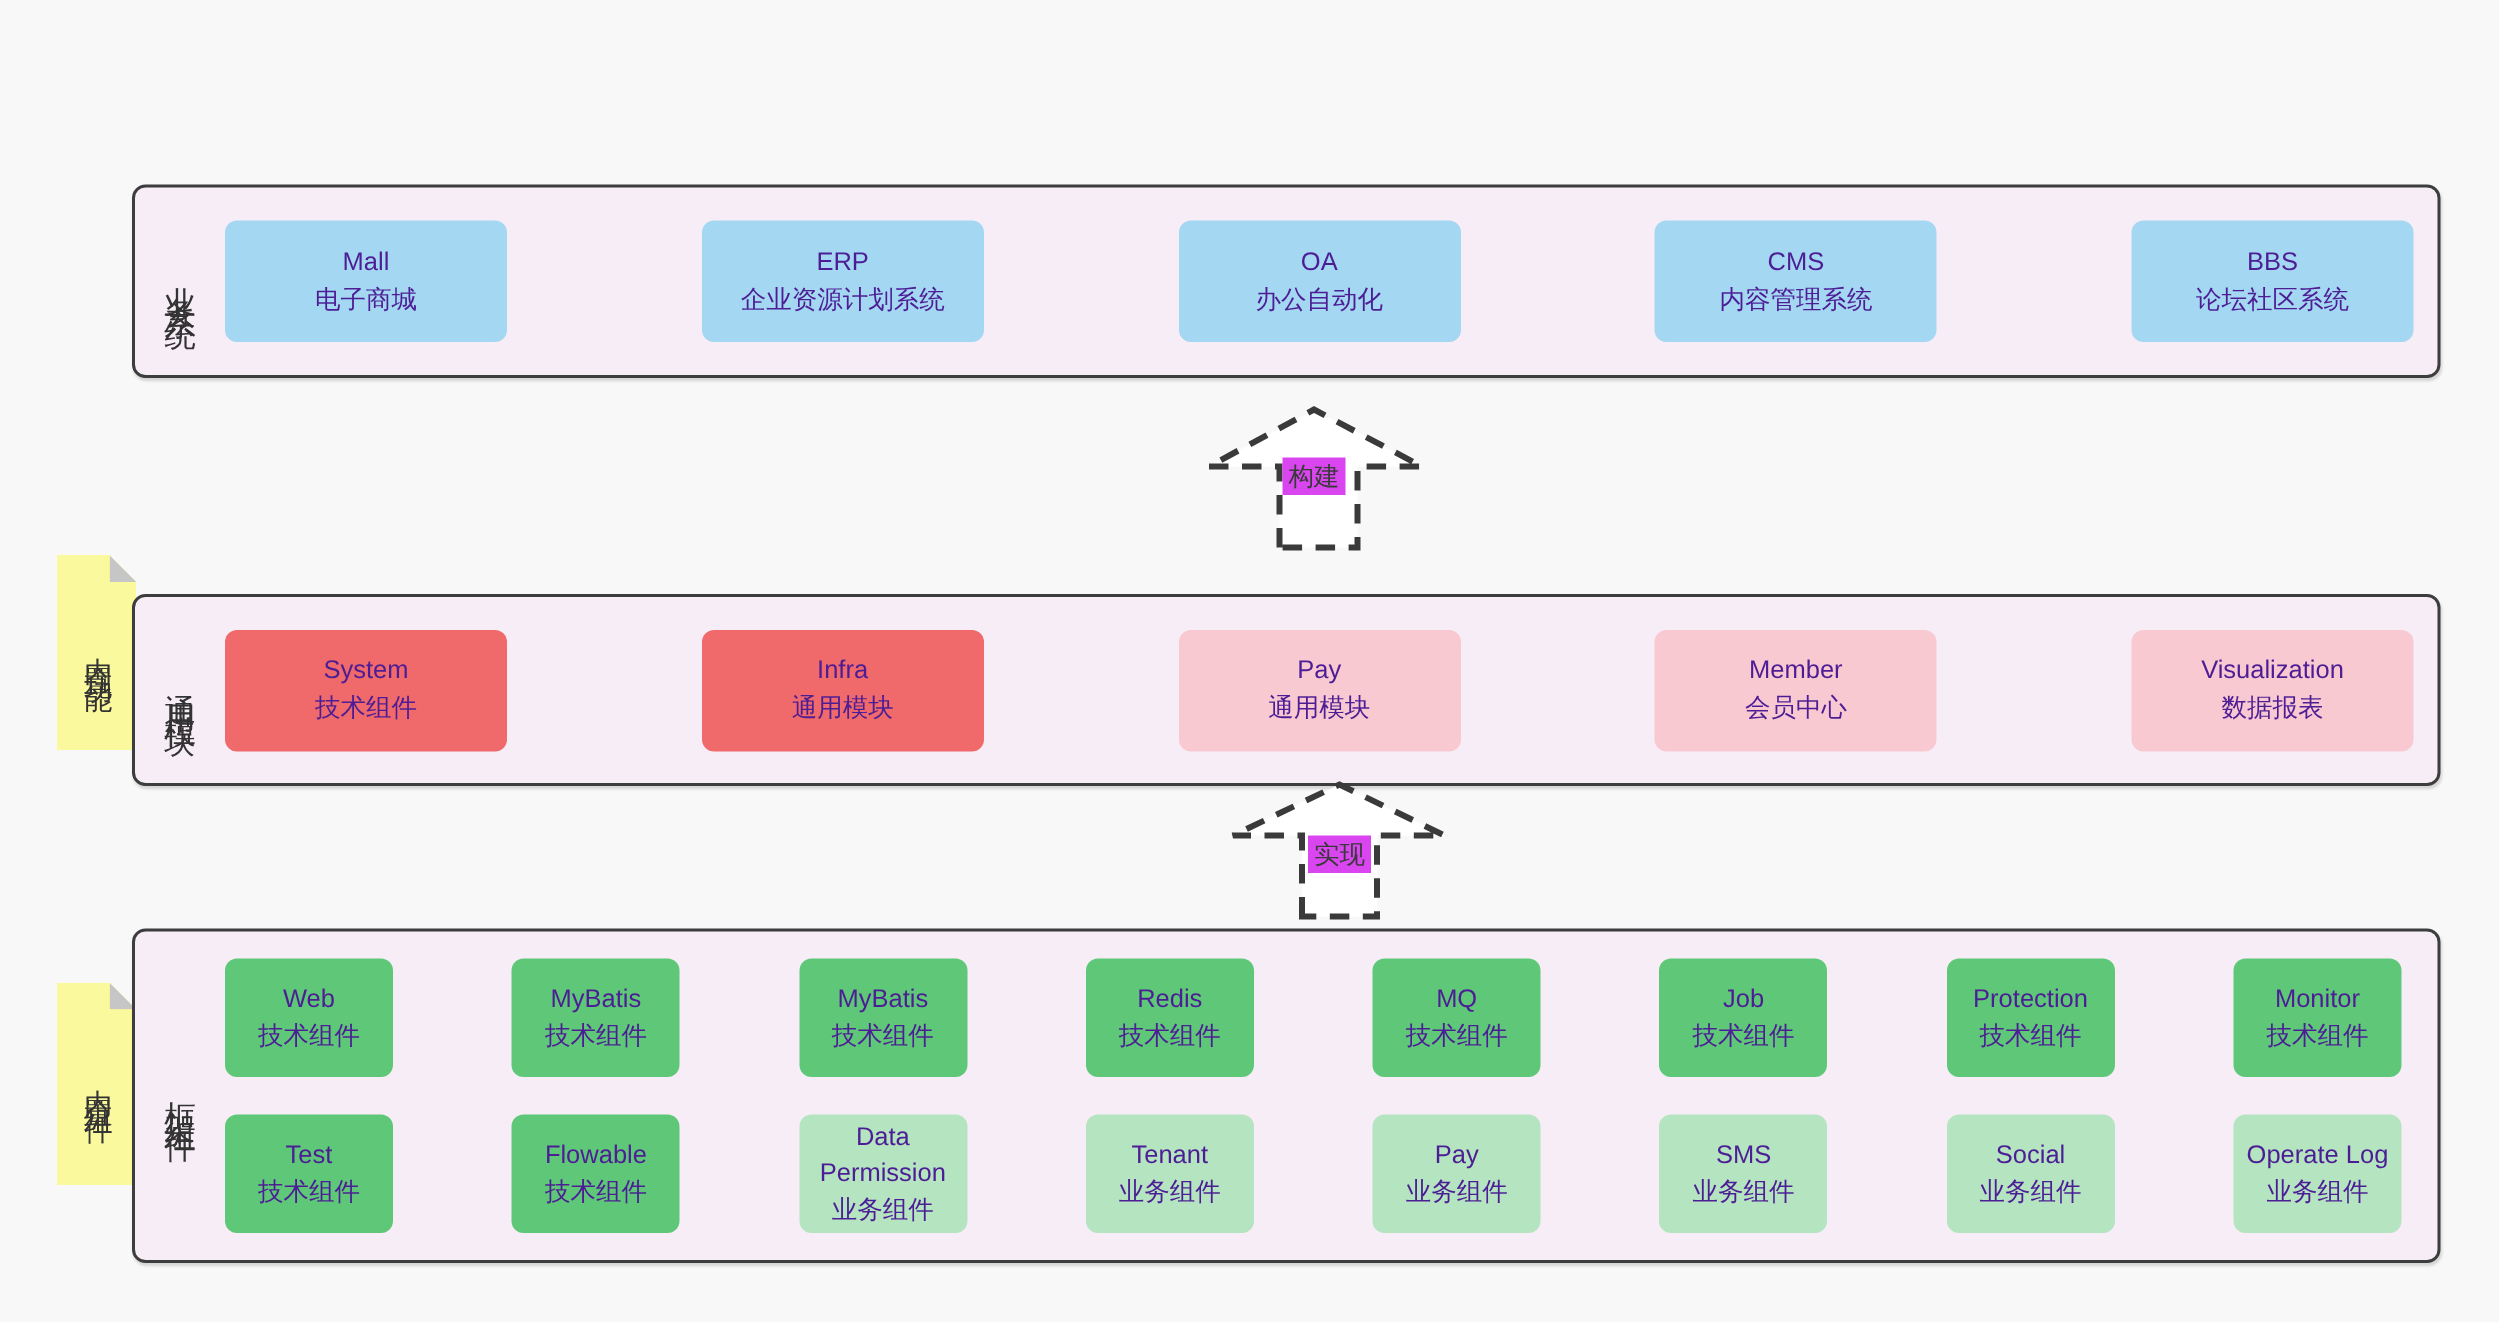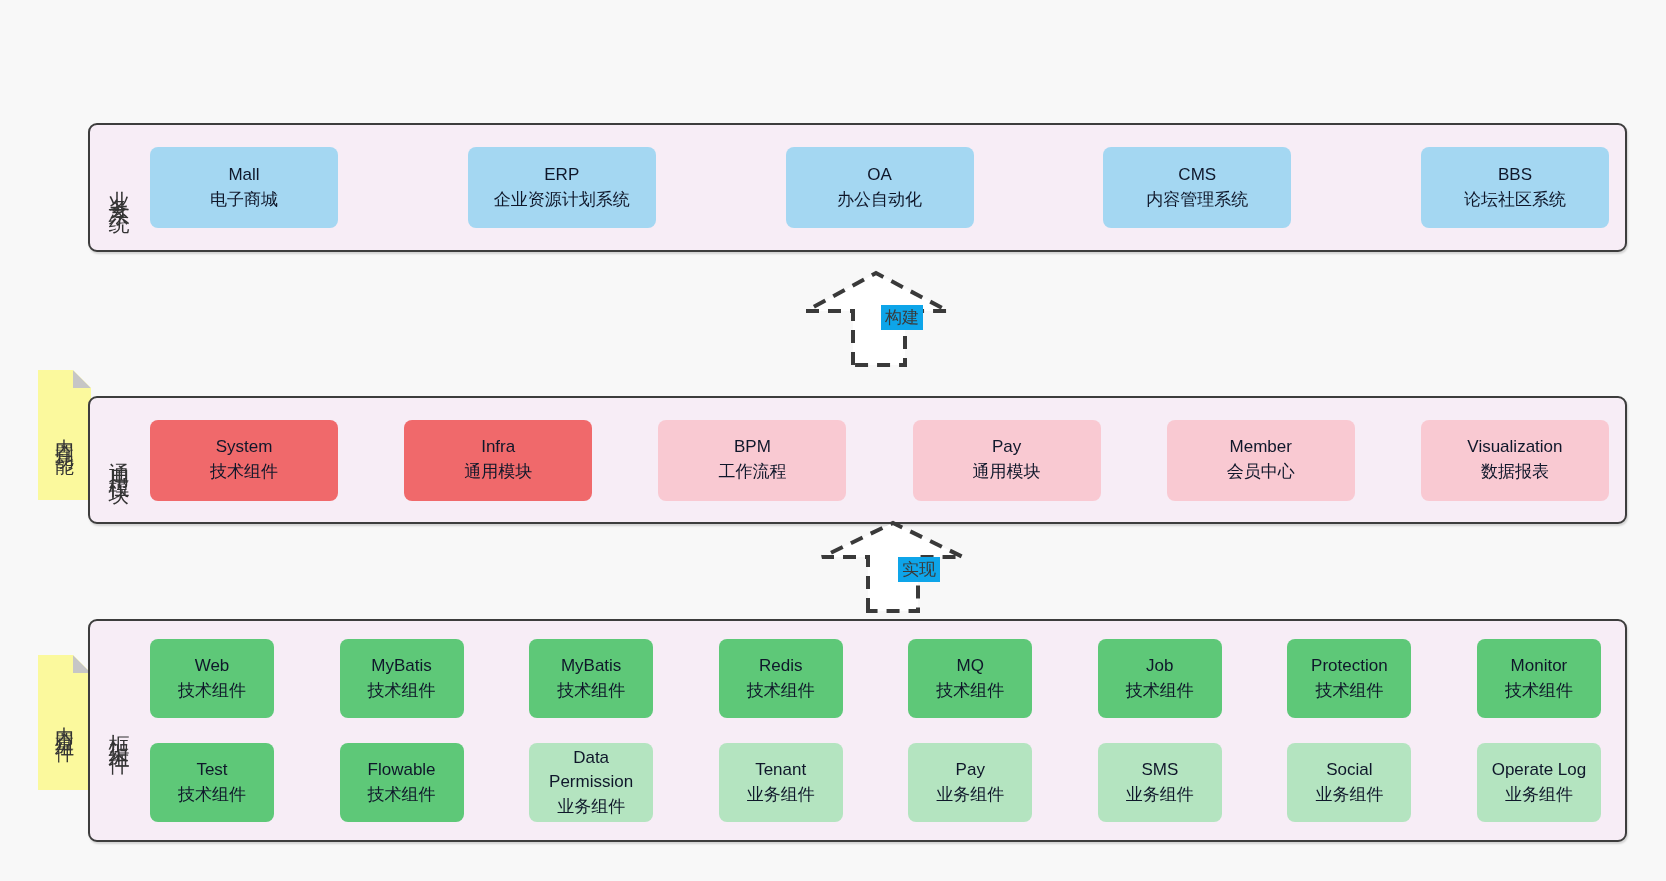--- a/index.html
+++ b/index.html
@@ -31,25 +31,25 @@
   }
   .panel-body-col{
     flex:1;display:flex;flex-direction:column;justify-content:center;
     padding:0 24px 0 2px;gap:25px;
   }
   .row8{display:flex;justify-content:space-between;}
   .box{
     border-radius:8px;
     display:flex;flex-direction:column;align-items:center;justify-content:center;
     text-align:center;
-    font-size:17px;line-height:1.45;color:#0f172a;
+    font-size:17px;line-height:1.45;color:#4c1d95;
   }
   .box span{display:block;}
   .w6{width:188px;height:81px;}
-  .w8{width:124px;height:79px;padding:2px 4px;box-sizing:border-box;}
+  .w8{width:112px;height:79px;padding:2px 4px;box-sizing:border-box;}
   .c-blue{background:#a4d7f2;}
   .c-red{background:#f0696b;}
   .c-pink{background:#f9c9d2;}
   .c-green{background:#5ec878;}
   .c-lgreen{background:#b4e4c0;}
   .note{
     position:absolute;left:38px;width:53px;
     background:#fbf99d;
     z-index:0;
     clip-path:polygon(0 0,calc(100% - 18px) 0,100% 18px,100% 100%,0 100%);
@@ -63,24 +63,23 @@
     clip-path:polygon(0 0,100% 100%,0 100%);
   }
   .arrow{position:absolute;z-index:1;}
   .arrow svg{display:block;}
   .arrow-poly{
     fill:#ffffff;stroke:#3a3a3a;stroke-width:4;
     stroke-dasharray:13 9;stroke-linejoin:miter;
   }
   .arrow-label{
     position:absolute;z-index:2;
-    background:#0ea5e9;padding:1px 4px;
+    background:#d946ef;padding:1px 4px;
     font-size:17px;color:#3a3a3a;white-space:nowrap;
     transform:translateX(-50%);
-    margin-left:26px;
   }
 </style>
 </head>
 <body>
 
 <div class="panel" style="top:123px;height:129px;">
   <div class="panel-label">业务系统</div>
   <div class="panel-body">
     <div class="box w6 c-blue">
       <span>Mall</span>
@@ -122,24 +121,20 @@
   <div class="panel-body">
     <div class="box w6 c-red">
       <span>System</span>
       <span>技术组件</span>
     </div>
     <div class="box w6 c-red">
       <span>Infra</span>
       <span>通用模块</span>
     </div>
     <div class="box w6 c-pink">
-      <span>BPM</span>
-      <span>工作流程</span>
-    </div>
-    <div class="box w6 c-pink">
       <span>Pay</span>
       <span>通用模块</span>
     </div>
     <div class="box w6 c-pink">
       <span>Member</span>
       <span>会员中心</span>
     </div>
     <div class="box w6 c-pink">
       <span>Visualization</span>
       <span>数据报表</span>

